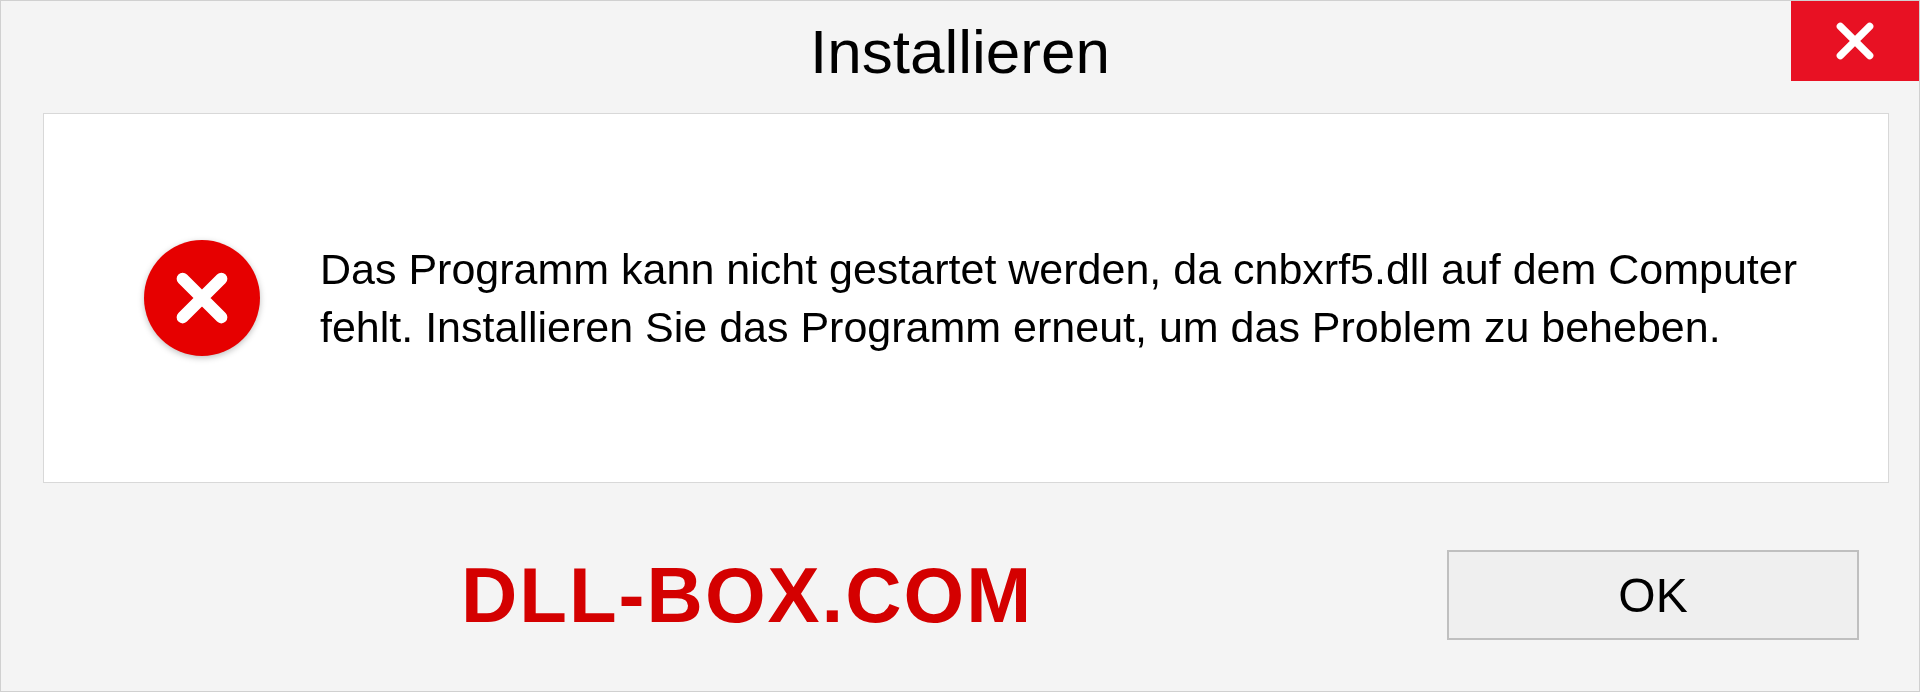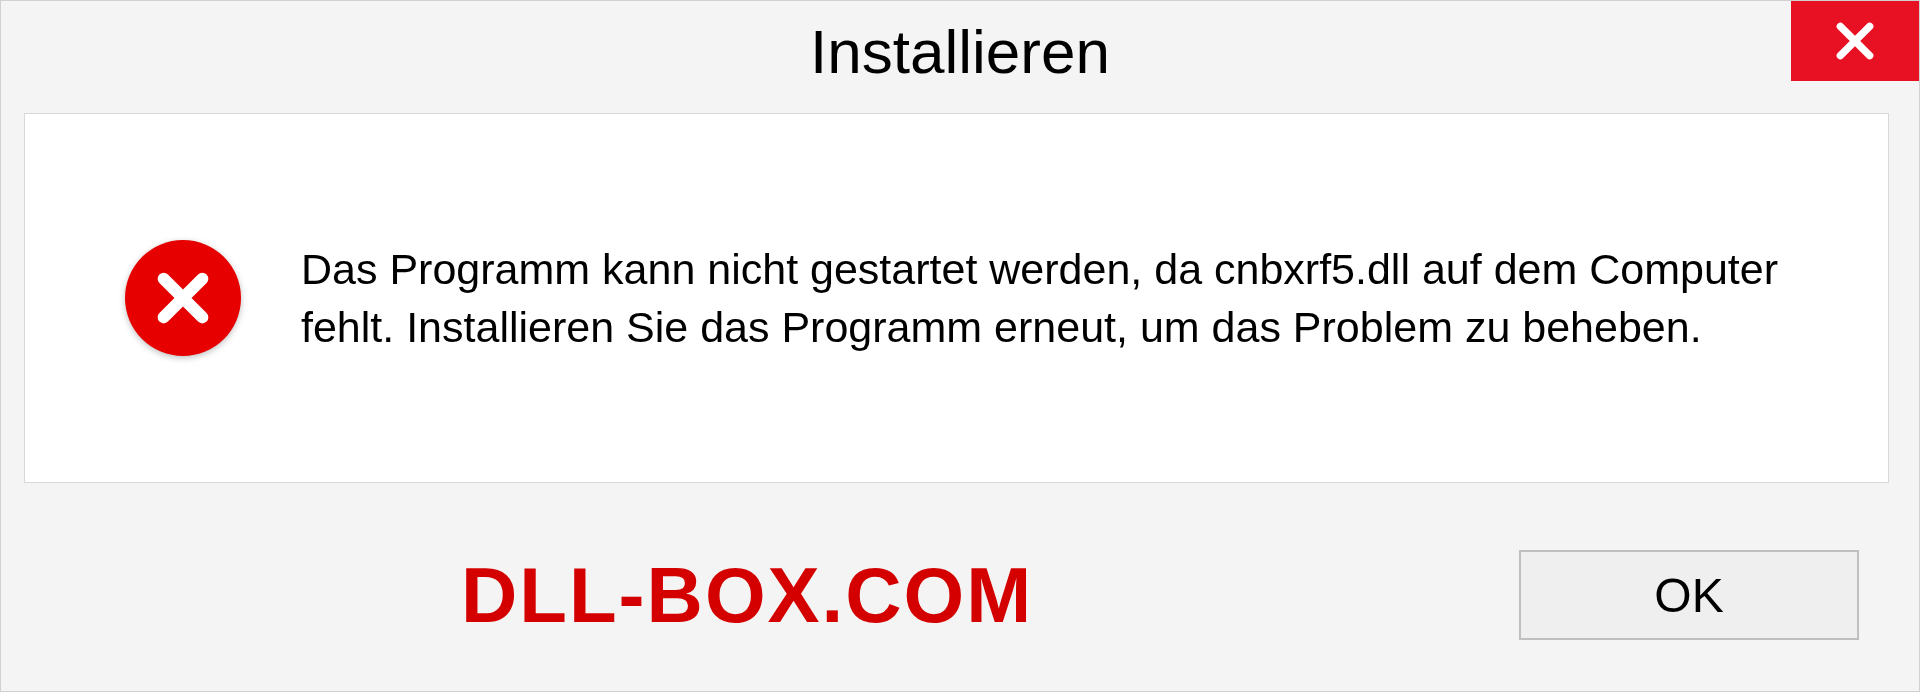--- a/index.html
+++ b/index.html
@@ -46,21 +46,21 @@
       display: flex;
       align-items: center;
       justify-content: center;
       cursor: pointer;
     }
     .close-btn svg {
       width: 44px;
       height: 44px;
     }
     .content-panel {
-      margin: 12px 30px 0 23px;
+      margin: 12px 30px 0 42px;
       background: #ffffff;
       border: 1px solid #d8d8d8;
       height: 370px;
       display: flex;
       align-items: center;
       padding: 0 60px 0 100px;
       gap: 60px;
     }
     .error-circle {
       width: 116px;
@@ -96,21 +96,21 @@
     }
     .watermark {
       font-size: 78px;
       font-weight: 800;
       color: #d40000;
       letter-spacing: 2px;
       font-family: Arial, sans-serif;
       padding-left: 400px;
     }
     .ok-btn {
-      width: 340px;
+      width: 412px;
       height: 90px;
       background: #efefef;
       border: 2px solid #bfbfbf;
       font-size: 48px;
       color: #000;
       display: flex;
       align-items: center;
       justify-content: center;
       cursor: pointer;
       font-family: 'Segoe UI', Tahoma, Arial, sans-serif;

